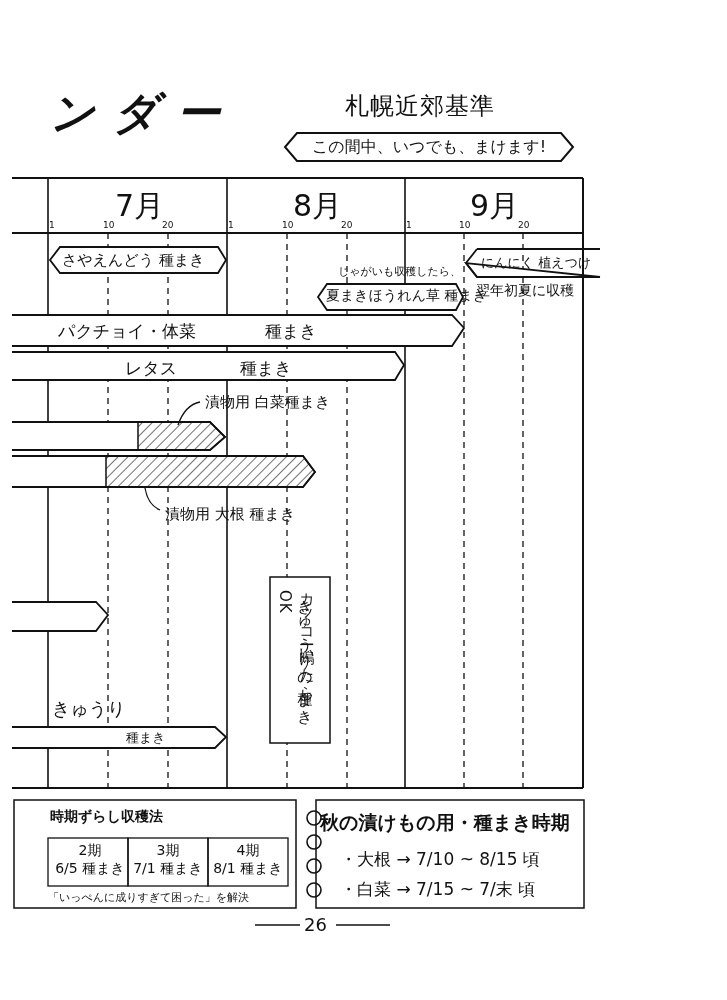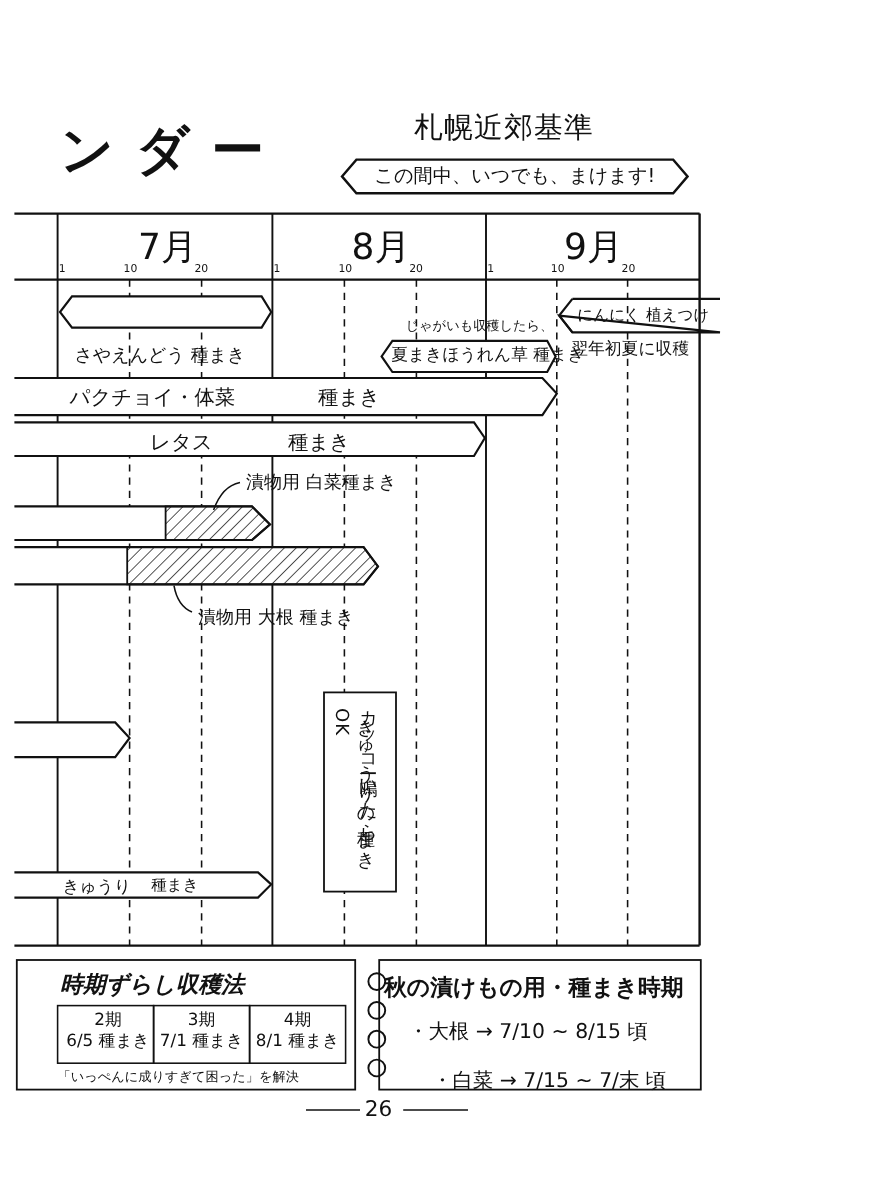--- a/index.html
+++ b/index.html
@@ -1,30 +1,30 @@
 <!DOCTYPE html>
 <html><head>
 <meta charset="utf-8">
 <style>
   html, body { margin:0; padding:0; background:#ffffff; }
   body { width:727px; height:1000px; position:relative; overflow:hidden;
          font-family:"DejaVu Sans", sans-serif; color:#111; }
   .abs { position:absolute; }
-  .title-big { left:50px; top:96px; font-size:44px; font-weight:bold; letter-spacing:18px; }
+  .title-big { left:50px; top:84px; font-size:44px; font-weight:bold; letter-spacing:18px;font-style:italic; }
   .region { left:345px; top:90px; font-size:24px; letter-spacing:1px; }
   .banner { left:283px; top:131px; width:292px; height:32px; }
   .banner-text { left:283px; top:131px; width:292px; height:32px; line-height:32px;
                  text-align:center; font-size:16px; }
   svg { position:absolute; left:0; top:0; }
   .month { font-size:30px;text-align:center; }
   .tick { font-size:9px; }
   .lbl { font-size:15px; white-space:nowrap; }
   .sm { font-size:11px; white-space:nowrap;margin-left:42px; }
   .vtext { writing-mode:vertical-rl; font-size:15px; line-height:20px; letter-spacing:1px; }
-  .box-title { font-size:19px; font-weight:bold;font-style:italic; }
+  .box-title { font-size:14px; font-weight:bold; }
   .period { font-size:14px; text-align:center; line-height:18px; }
   .footnote { font-size:11px; }
   .right-title { font-size:19px; font-weight:bold; }
   .right-line { font-size:17px; }
   .page-num { font-size:18px; }
 </style>
 </head>
 <body>
 
 <div class="abs title-big">ンダー</div>
@@ -109,35 +109,35 @@
 <div class="abs tick" style="left:49px;top:220px;">1</div>
 <div class="abs tick" style="left:103px;top:220px;">10</div>
 <div class="abs tick" style="left:162px;top:220px;">20</div>
 <div class="abs tick" style="left:228px;top:220px;">1</div>
 <div class="abs tick" style="left:282px;top:220px;">10</div>
 <div class="abs tick" style="left:341px;top:220px;">20</div>
 <div class="abs tick" style="left:406px;top:220px;">1</div>
 <div class="abs tick" style="left:459px;top:220px;">10</div>
 <div class="abs tick" style="left:518px;top:220px;">20</div>
 
-<div class="abs lbl" style="left:62px;top:251px;margin-top:36px;">さやえんどう 種まき</div>
+<div class="abs lbl" style="left:62px;top:251px;">さやえんどう 種まき</div>
 <div class="abs sm" style="left:296px;top:264px;">じゃがいも収穫したら、</div>
 <div class="abs lbl" style="left:326px;top:287px;font-size:14px;">夏まきほうれん草 種まき</div>
 <div class="abs lbl" style="left:481px;top:254px;font-size:13px;">にんにく 植えつけ</div>
 <div class="abs lbl" style="left:476px;top:282px;font-size:14px;">翌年初夏に収穫</div>
 
 <div class="abs lbl" style="left:58px;top:320px;font-size:17px;">パクチョイ・体菜</div>
 <div class="abs lbl" style="left:265px;top:320px;font-size:17px;">種まき</div>
 <div class="abs lbl" style="left:115px;top:357px;font-size:17px;margin-left:10px;">レタス</div>
 <div class="abs lbl" style="left:240px;top:357px;font-size:17px;">種まき</div>
 
 <div class="abs lbl" style="left:205px;top:393px;">漬物用 白菜種まき</div>
 <div class="abs lbl" style="left:165px;top:505px;">漬物用 大根 種まき</div>
 
-<div class="abs lbl" style="left:52px;top:730px;font-size:14px;text-align:right;">きゅうり</div>
+<div class="abs lbl" style="left:52px;top:697px;font-size:18px;text-align:right;">きゅうり</div>
 <div class="abs lbl" style="left:126px;top:729px;font-size:13px;">種まき</div>
 
 <div class="abs vtext" style="left:297px;top:582px;height:160px;">カッコー鳴いたら、</div>
 <div class="abs vtext" style="left:275px;top:590px;height:150px;">きゅうりの種まきOK</div>
 
 <div class="abs box-title" style="left:50px;top:808px;">時期ずらし収穫法</div>
 <div class="abs period" style="left:48px;top:841px;width:84px;">
   <div>2期</div>
   <div>6/5 種まき</div>
 </div>
@@ -146,15 +146,15 @@
   <div>7/1 種まき</div>
 </div>
 <div class="abs period" style="left:208px;top:841px;width:80px;">
   <div>4期</div>
   <div>8/1 種まき</div>
 </div>
 <div class="abs footnote" style="left:48px;top:890px;">「いっぺんに成りすぎて困った」を解決</div>
 
 <div class="abs right-title" style="left:320px;top:810px;text-align:center;">秋の漬けもの用・種まき時期</div>
 <div class="abs right-line" style="left:340px;top:848px;">・大根 → 7/10 ~ 8/15 頃</div>
-<div class="abs right-line" style="left:360px;top:878px;margin-top:11px;">・白菜 → 7/15 ~ 7/末 頃</div>
+<div class="abs right-line" style="left:340px;top:878px;">・白菜 → 7/15 ~ 7/末 頃</div>
 
 <div class="abs page-num" style="left:304px;top:914px;">26</div>
 
 </body></html>

